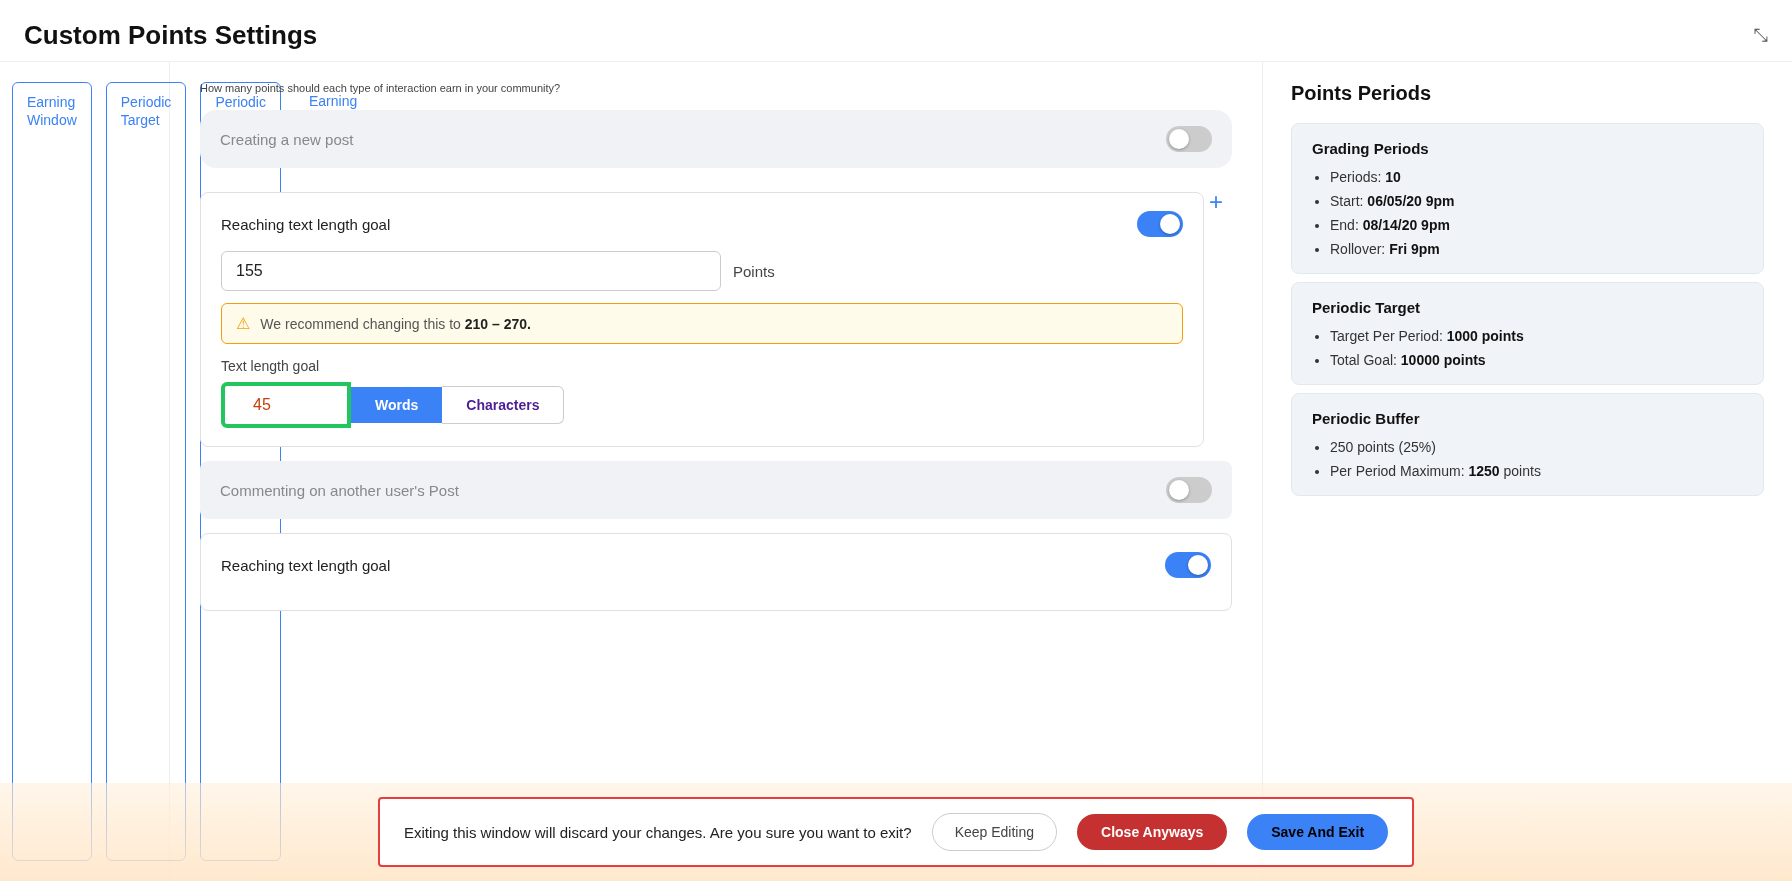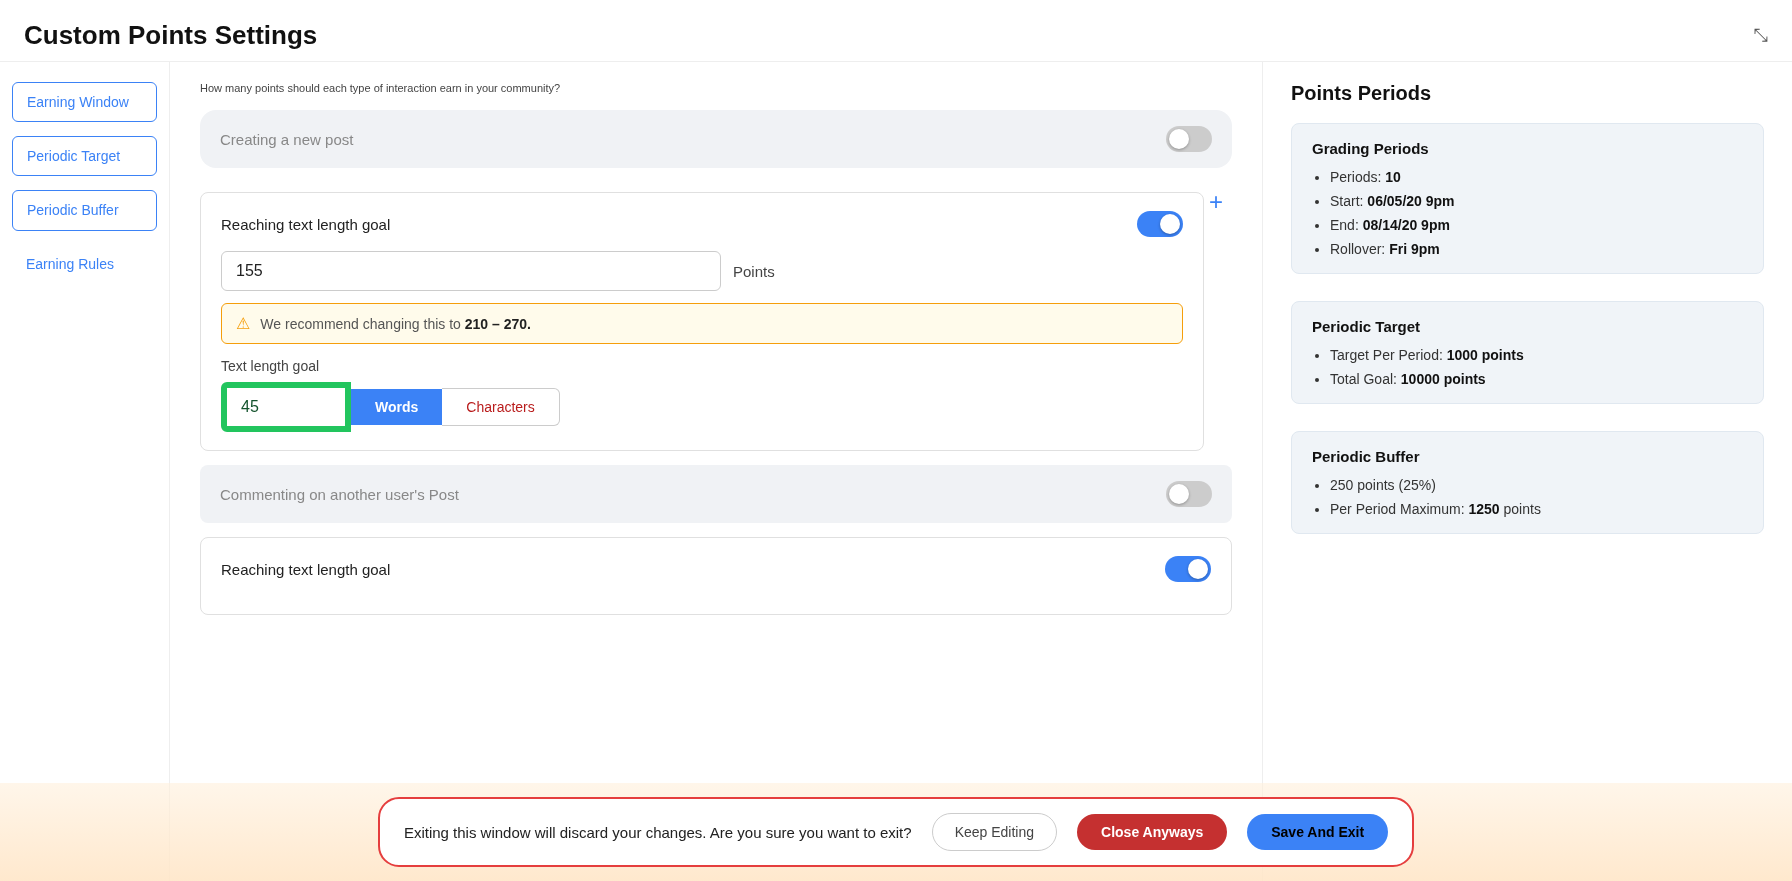--- a/index.html
+++ b/index.html
@@ -43,21 +43,21 @@
       display: flex;
       flex: 1;
       overflow: hidden;
     }
 
     
     .sidebar {
       width: 170px;
       padding: 20px 12px;
       display: flex;
-      flex-direction: column;
+      flex-direction: row;
       gap: 14px;
       flex-shrink: 0;
       border-right: 1px solid #eee;
     }
 
     .sidebar-item {
       border: 1.5px solid #3b82f6;
       border-radius: 6px;
       padding: 10px 14px;
       cursor: pointer;
@@ -225,48 +225,48 @@
       margin-bottom: 8px;
     }
 
     .text-length-row {
       display: flex;
       align-items: center;
       gap: 0;
     }
 
     .text-length-input {
-      border: 6px solid #22c55e;
+      border: 4px solid #22c55e;
       border-radius: 6px 0 0 6px;
-      padding: 10px 14px;
+      padding: 10px 28px;
       font-size: 16px;
       width: 130px;
-      color: #14532d;
+      color: #c2410c;
       outline: none;
     }
 
     .btn-words {
       background: #3b82f6;
       color: #fff;
       border: none;
       padding: 10px 24px;
       font-size: 14px;
       font-weight: 600;
       cursor: pointer;
       border-left: none;
     }
 
     .btn-characters {
       background: #fff;
-      color: #b91c1c;
+      color: #4c1d95;
       border: 1px solid #ccc;
       border-left: none;
       padding: 10px 24px;
       font-size: 14px;
-      font-weight: 400;
+      font-weight: 700;
       cursor: pointer;
       border-radius: 0 6px 6px 0;
     }
 
     .plus-btn {
       display: flex;
       align-items: center;
       justify-content: center;
       width: 32px;
       height: 32px;
@@ -298,21 +298,21 @@
       font-weight: 700;
       color: #111;
       margin-bottom: 18px;
     }
 
     .summary-card {
       background: #f0f4f8;
       border: 1px solid #e0e8f0;
       border-radius: 8px;
       padding: 16px 20px;
-      margin-bottom: 27px;
+      margin-bottom: 8px;
     }
 
     .summary-card-title {
       font-size: 15px;
       font-weight: 700;
       color: #111;
       margin-bottom: 12px;
     }
 
     .summary-card ul {
@@ -345,21 +345,21 @@
       align-items: center;
       justify-content: center;
       z-index: 100;
     }
 
     .bottom-bar-inner {
       display: flex;
       align-items: center;
       gap: 20px;
       border: 2.5px solid #e53e3e;
-      border-radius: 21px;
+      border-radius: 4px;
       padding: 14px 24px;
       background: #fff;
       min-width: 900px;
     }
 
     .bottom-message {
       font-size: 15px;
       color: #222;
       flex: 1;
     }

